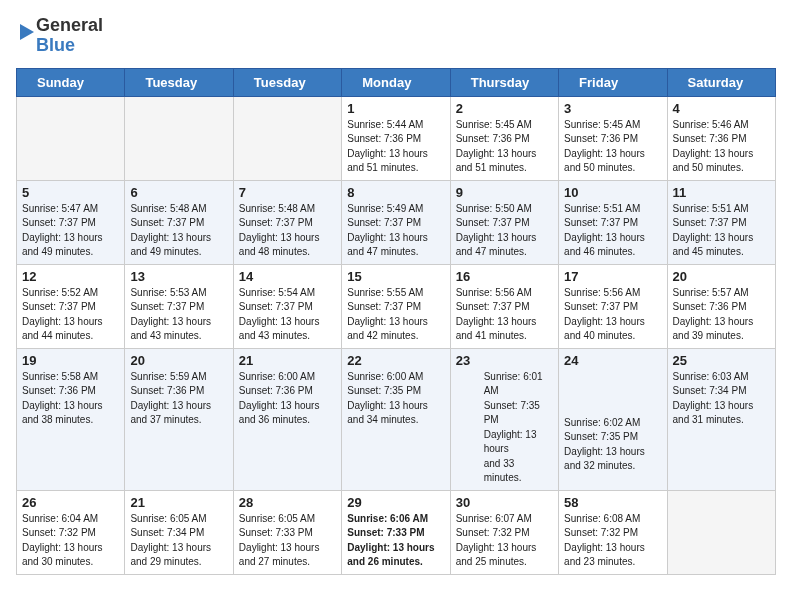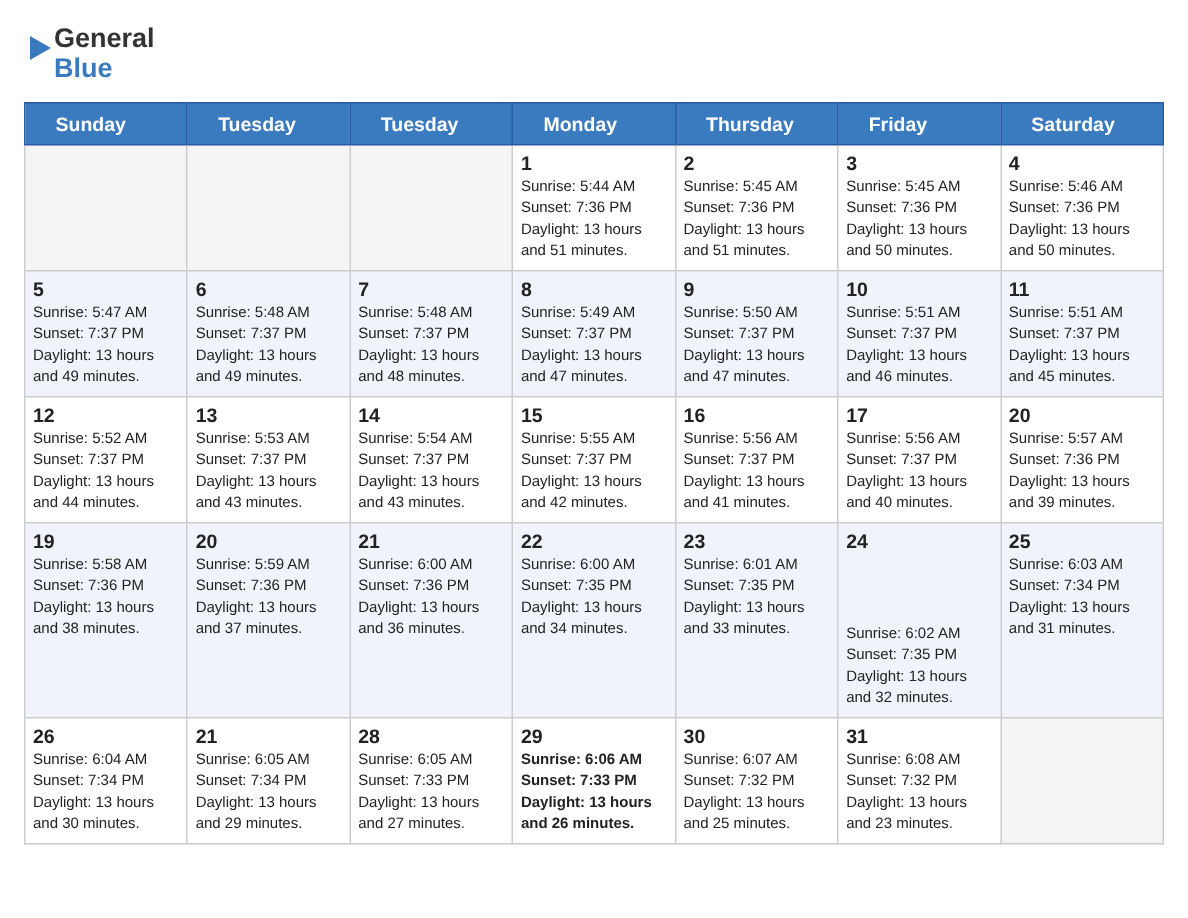--- a/index.html
+++ b/index.html
@@ -277,21 +277,21 @@
         </td>
         <td>
           <span class="day-num">22</span>
           <div class="day-info" style="white-space: pre-line;">Sunrise: 6:00 AM
 Sunset: 7:35 PM
 Daylight: 13 hours
 and 34 minutes.</div>
         </td>
         <td>
           <span class="day-num">23</span>
-          <div class="day-info" style="white-space: pre-line;">Sunrise: 6:01 AM
+          <div class="day-info" style="white-space: pre-line; margin-left: 28px;">Sunrise: 6:01 AM
 Sunset: 7:35 PM
 Daylight: 13 hours
 and 33 minutes.</div>
         </td>
         <td>
           <span class="day-num">24</span>
           <div class="day-info" style="white-space: pre-line; margin-top: 48px;">Sunrise: 6:02 AM
 Sunset: 7:35 PM
 Daylight: 13 hours
 and 32 minutes.</div>
@@ -301,21 +301,21 @@
           <div class="day-info" style="white-space: pre-line;">Sunrise: 6:03 AM
 Sunset: 7:34 PM
 Daylight: 13 hours
 and 31 minutes.</div>
         </td>
       </tr>
       <tr>
         <td>
           <span class="day-num">26</span>
           <div class="day-info" style="white-space: pre-line;">Sunrise: 6:04 AM
-Sunset: 7:34 PM
+Sunset: 7:32 PM
 Daylight: 13 hours
 and 30 minutes.</div>
         </td>
         <td>
           <span class="day-num">21</span>
           <div class="day-info" style="white-space: pre-line;">Sunrise: 6:05 AM
 Sunset: 7:34 PM
 Daylight: 13 hours
 and 29 minutes.</div>
         </td>
@@ -334,21 +334,21 @@
 and 26 minutes.</div>
         </td>
         <td>
           <span class="day-num">30</span>
           <div class="day-info" style="white-space: pre-line;">Sunrise: 6:07 AM
 Sunset: 7:32 PM
 Daylight: 13 hours
 and 25 minutes.</div>
         </td>
         <td>
-          <span class="day-num">31</span>
+          <span class="day-num">58</span>
           <div class="day-info" style="white-space: pre-line;">Sunrise: 6:08 AM
 Sunset: 7:32 PM
 Daylight: 13 hours
 and 23 minutes.</div>
         </td>
         <td class="empty"></td>
       </tr>
     </tbody>
 </table>
 

